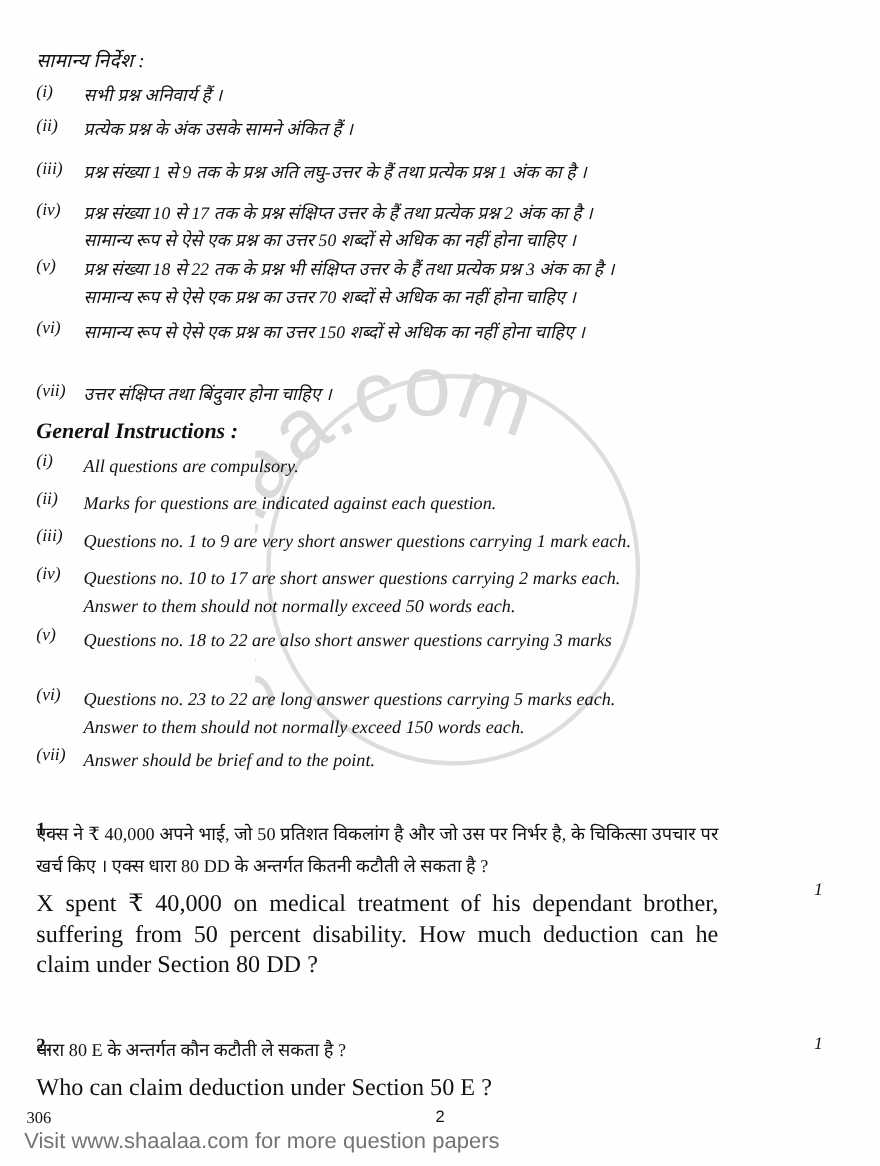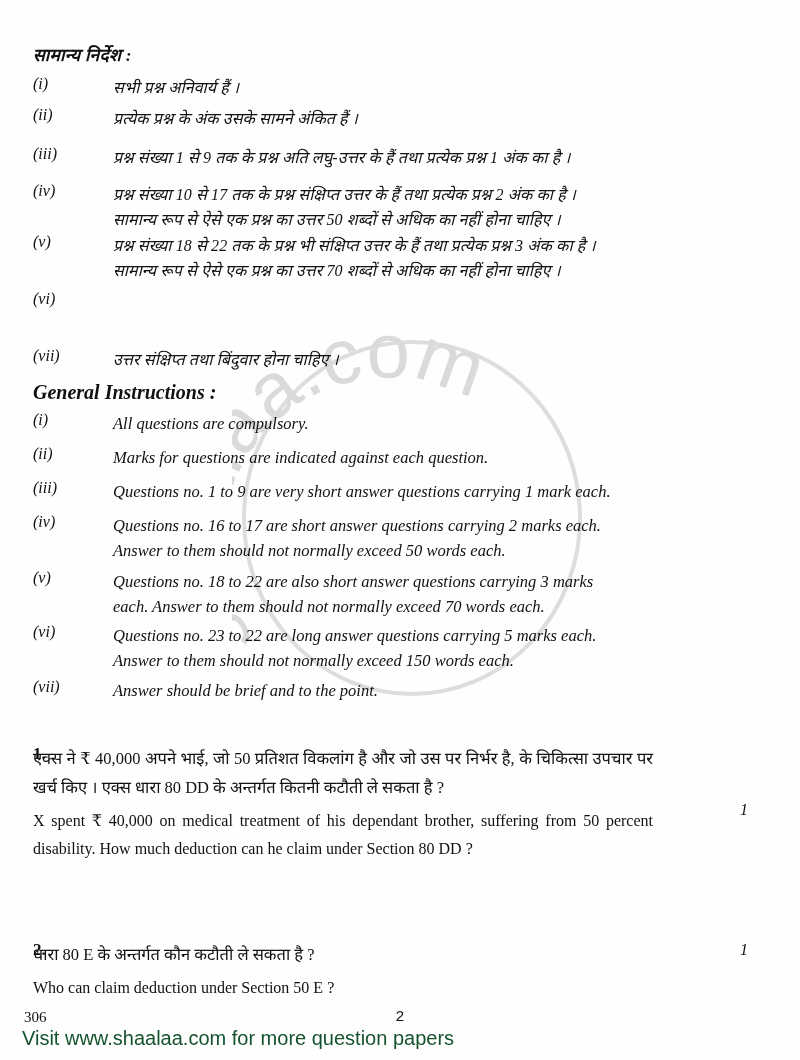--- a/index.html
+++ b/index.html
@@ -44,21 +44,21 @@
     left: 0; top: 0;
     width: 800px;
     z-index: 3;
   }
 
   .hi-heading {
     position: absolute;
     left: 33px;
     top: 42px;
     font-style: italic;
-    font-weight: bold;
+    font-weight: normal;
     font-size: 17.5px;
     letter-spacing: .2px;
   }
 
   .en-heading {
     position: absolute;
     left: 33px;
     top: 381px;
     font-style: italic;
     font-weight: bold;
@@ -76,21 +76,21 @@
     position: absolute;
     left: 0;
     top: 0;
     width: 58px;
     font-style: italic;
     font-size: 16px;
     text-align: left;
   }
   .itext {
     display: block;
-    margin-left: 80px;
+    margin-left: 43px;
     font-style: italic;
     font-size: 16.5px;
     line-height: 25px;
   }
   .itext.hi {
     font-size: 16px;
     line-height: 25px;
     letter-spacing: .1px;
   }
   .itext b { font-weight: normal; }
@@ -111,21 +111,21 @@
   .qbody {
     width: 620px;
   }
   .qline-hi {
     font-size: 16.5px;
     line-height: 29px;
     text-align: justify;
     text-align-last: left;
   }
   .qline-en {
-    font-size: 16px;
+    font-size: 22px;
     line-height: 28px;
     text-align: justify;
     text-align-last: left;
     margin-top: 5px;
   }
   .marks {
     position: absolute;
     right: 52px;
     font-style: italic;
     font-size: 16px;
@@ -149,21 +149,21 @@
     font-size: 15px;
     font-family: "Liberation Sans", sans-serif;
     z-index: 3;
   }
   .foot-overlay {
     position: absolute;
     left: 22px;
     top: 1027px;
     font-family: "Liberation Sans", sans-serif;
     font-size: 20px;
-    color: #14532d;
+    color: #737373;
     white-space: nowrap;
     z-index: 4;
   }
 </style>
 </head>
 <body>
 
 <div id="page">
 
   <div id="watermark">
@@ -199,20 +199,21 @@
       <span class="itext hi">प्रश्न संख्या 10 से 17 तक के प्रश्न संक्षिप्त उत्तर के हैं तथा प्रत्येक प्रश्न 2 अंक का है ।</span>
       <span class="itext hi">सामान्य रूप से ऐसे एक प्रश्न का उत्तर 50 शब्दों से अधिक का नहीं होना चाहिए ।</span>
     </div>
     <div class="irow" style="top:233px">
       <span class="inum">(v)</span>
       <span class="itext hi">प्रश्न संख्या 18 से 22 तक के प्रश्न भी संक्षिप्त उत्तर के हैं तथा प्रत्येक प्रश्न 3 अंक का है ।</span>
       <span class="itext hi">सामान्य रूप से ऐसे एक प्रश्न का उत्तर 70 शब्दों से अधिक का नहीं होना चाहिए ।</span>
     </div>
     <div class="irow" style="top:290px">
       <span class="inum">(vi)</span>
+      <span class="itext hi">सामान्य रूप से ऐसे एक प्रश्न का उत्तर 150 शब्दों से अधिक का नहीं होना चाहिए ।</span>
     </div>
     <div class="irow" style="top:347px">
       <span class="inum">(vii)</span>
       <span class="itext hi">उत्तर संक्षिप्त तथा बिंदुवार होना चाहिए ।</span>
     </div>
 
     <div class="en-heading">General Instructions :</div>
 
     <div class="irow" style="top:411px">
       <span class="inum">(i)</span>
@@ -221,27 +222,26 @@
     <div class="irow" style="top:445px">
       <span class="inum">(ii)</span>
       <span class="itext">Marks for questions are indicated against each question.</span>
     </div>
     <div class="irow" style="top:479px">
       <span class="inum">(iii)</span>
       <span class="itext">Questions no. <b>1</b> to <b>9</b> are very short answer questions carrying <b>1</b> mark each.</span>
     </div>
     <div class="irow" style="top:513px">
       <span class="inum">(iv)</span>
-      <span class="itext">Questions no. <b>16</b> to <b>17</b> are short answer questions carrying <b>2</b> marks each.</span>
+      <span class="itext">Questions no. <b>10</b> to <b>17</b> are short answer questions carrying <b>2</b> marks each.</span>
       <span class="itext">Answer to them should not normally exceed <b>50</b> words each.</span>
     </div>
     <div class="irow" style="top:569px">
       <span class="inum">(v)</span>
       <span class="itext">Questions no. <b>18</b> to <b>22</b> are also short answer questions carrying <b>3</b> marks</span>
-      <span class="itext">each. Answer to them should not normally exceed <b>70</b> words each.</span>
     </div>
     <div class="irow" style="top:623px">
       <span class="inum">(vi)</span>
       <span class="itext">Questions no. <b>23</b> to <b>22</b> are long answer questions carrying <b>5</b> marks each.</span>
       <span class="itext">Answer to them should not normally exceed <b>150</b> words each.</span>
     </div>
     <div class="irow" style="top:678px">
       <span class="inum">(vii)</span>
       <span class="itext">Answer should be brief and to the point.</span>
     </div>

